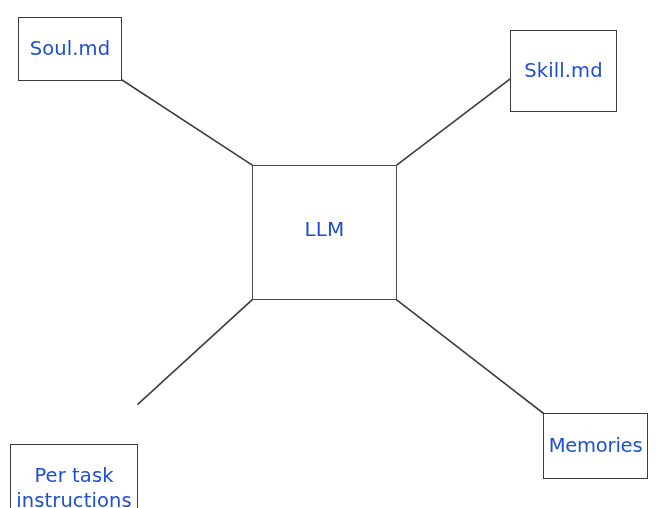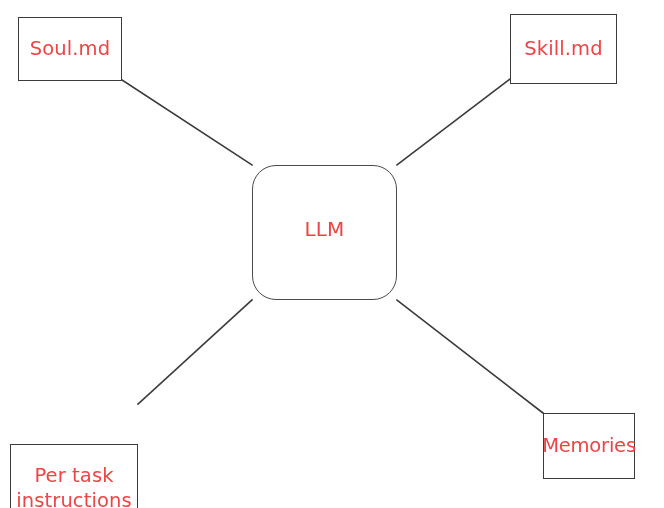--- a/index.html
+++ b/index.html
@@ -35,40 +35,40 @@
     position: absolute;
     box-sizing: border-box;
     background: #ffffff;
     border: 1.6px solid #3b3b3b;
     display: flex;
     align-items: center;
     justify-content: center;
     text-align: center;
   }
   .node-label {
-    color: #ef4444;
+    color: #1d4ed8;
     font-size: 19.5px;
     line-height: 1.28;
     letter-spacing: 0.1px;
     white-space: pre-line;
     padding: 0 3px;
   }
   .node-center {
     border-color: #4a4a4a;
   }
   .node-center .node-label {
     font-size: 20px;
     position: relative;
     top: -3px;
   }
   #node-soul      { left: 18px;  top: 17px;  width: 104px; height: 64px; }
-  #node-skill     { left: 510px; top: 14px;  width: 107px; height: 70px; }
-  #node-llm       { left: 252px; top: 165px; width: 145px; height: 135px; border-radius: 24px; }
+  #node-skill     { left: 510px; top: 30px;  width: 107px; height: 82px; }
+  #node-llm       { left: 252px; top: 165px; width: 145px; height: 135px; }
   #node-pertask   { left: 10px;  top: 404px; width: 128px; height: 89px; margin-top: 40px; }
-  #node-memories  { left: 543px; top: 413px; width: 92px; height: 66px; }
+  #node-memories  { left: 543px; top: 413px; width: 105px; height: 66px; }
   #node-memories .node-label {
     font-size: 19.5px;
     letter-spacing: -0.2px;
     padding: 0 1px;
   }
 </style>
 </head>
 <body>
 
 <div id="diagram-canvas">

